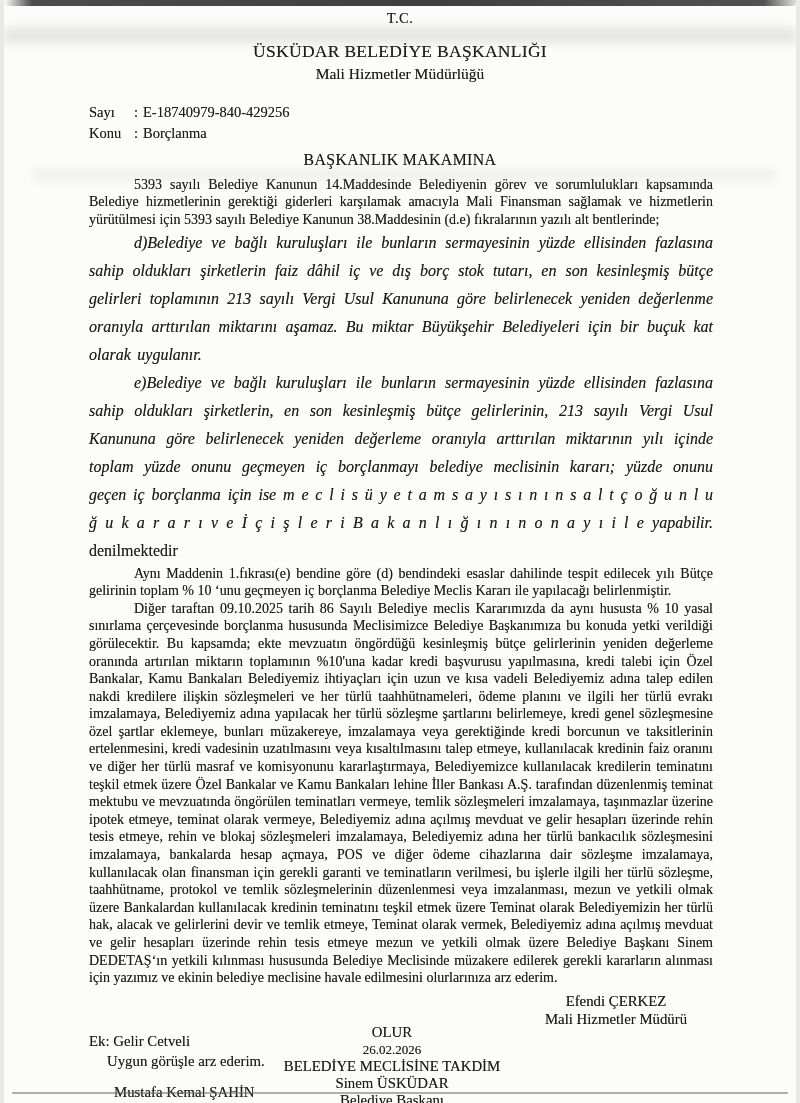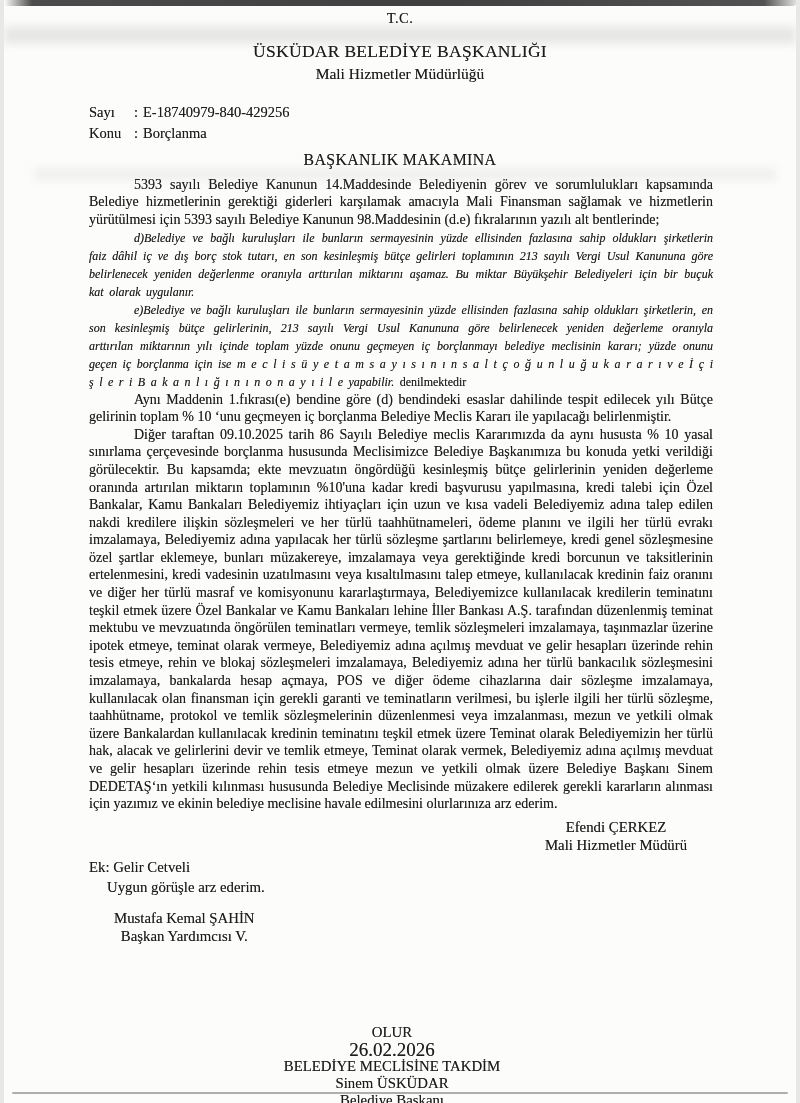--- a/index.html
+++ b/index.html
@@ -49,22 +49,22 @@
   .body-text { margin: 7px 83px 0 85px; }
   .para {
     margin: 0;
     text-align: justify;
     text-indent: 45px;
     font-size: 14px;
     line-height: 17.6px;
   }
   .para.italic {
     font-style: italic;
-    font-size: 12px;
-    line-height: 18px;
+    font-size: 16px;
+    line-height: 28px;
     word-spacing: 2.5px;
   }
   .para .seg-normal { font-style: normal; }
   .sig-right {
     width: 240px;
     margin: 5px 60px 0 auto;
     text-align: center;
     font-size: 14.8px;
     line-height: 18px;
   }
@@ -77,21 +77,21 @@
     font-size: 14.8px;
     line-height: 18px;
   }
   .olur-block {
     position: absolute;
     top: 1024px; left: 0; right: 16px;
     text-align: center;
     font-size: 14.8px;
     line-height: 17px;
   }
-  .olur-block .olur-date { font-size: 19px; }
+  .olur-block .olur-date { font-size: 13px; }
 </style>
 </head>
 <body>
 
 <div class="page">
 
   <div class="scan-top-edge"></div>
   <div class="scan-band-1"></div>
   <div class="scan-band-2"></div>
 
@@ -110,21 +110,21 @@
     <div class="meta-row">
       <span class="meta-label">Konu</span>
       <span class="meta-colon">:</span>
       <span class="meta-value">Borçlanma</span>
     </div>
   </div>
 
   <div class="doc-title">BAŞKANLIK MAKAMINA</div>
 
   <div class="body-text">
-      <p class="para normal"><span>5393 sayılı Belediye Kanunun 14.Maddesinde Belediyenin görev ve sorumlulukları kapsamında Belediye hizmetlerinin gerektiği giderleri karşılamak amacıyla Mali Finansman sağlamak ve hizmetlerin yürütülmesi için 5393 sayılı Belediye Kanunun 98.Maddesinin (d.e) fıkralarının yazılı alt bentlerinde;</span></p>
+      <p class="para normal"><span>5393 sayılı Belediye Kanunun 14.Maddesinde Belediyenin görev ve sorumlulukları kapsamında Belediye hizmetlerinin gerektiği giderleri karşılamak amacıyla Mali Finansman sağlamak ve hizmetlerin yürütülmesi için 5393 sayılı Belediye Kanunun 38.Maddesinin (d.e) fıkralarının yazılı alt bentlerinde;</span></p>
       <p class="para italic"><span>d)Belediye ve bağlı kuruluşları ile bunların sermayesinin yüzde ellisinden fazlasına sahip oldukları şirketlerin faiz dâhil iç ve dış borç stok tutarı, en son kesinleşmiş bütçe gelirleri toplamının 213 sayılı Vergi Usul Kanununa göre belirlenecek yeniden değerlenme oranıyla arttırılan miktarını aşamaz. Bu miktar Büyükşehir Belediyeleri için bir buçuk kat olarak uygulanır.</span></p>
       <p class="para italic"><span>e)Belediye ve bağlı kuruluşları ile bunların sermayesinin yüzde ellisinden fazlasına sahip oldukları şirketlerin, en son kesinleşmiş bütçe gelirlerinin, 213 sayılı Vergi Usul Kanununa göre belirlenecek yeniden değerleme oranıyla arttırılan miktarının yılı içinde toplam yüzde onunu geçmeyen iç borçlanmayı belediye meclisinin kararı; yüzde onunu geçen iç borçlanma için ise m e c l i s ü y e t a m s a y ı s ı n ı n s a l t ç o ğ u n l u ğ u k a r a r ı v e İ ç i ş l e r i B a k a n l ı ğ ı n ı n o n a y ı i l e yapabilir. </span><span class="seg-normal">denilmektedir</span></p>
       <p class="para normal"><span>Aynı Maddenin 1.fıkrası(e) bendine göre (d) bendindeki esaslar dahilinde tespit edilecek yılı Bütçe gelirinin toplam % 10 ‘unu geçmeyen iç borçlanma Belediye Meclis Kararı ile yapılacağı belirlenmiştir.</span></p>
       <p class="para normal"><span>Diğer taraftan 09.10.2025 tarih 86 Sayılı Belediye meclis Kararımızda da aynı hususta % 10 yasal sınırlama çerçevesinde borçlanma hususunda Meclisimizce Belediye Başkanımıza bu konuda yetki verildiği görülecektir. Bu kapsamda; ekte mevzuatın öngördüğü kesinleşmiş bütçe gelirlerinin yeniden değerleme oranında artırılan miktarın toplamının %10'una kadar kredi başvurusu yapılmasına, kredi talebi için Özel Bankalar, Kamu Bankaları Belediyemiz ihtiyaçları için uzun ve kısa vadeli Belediyemiz adına talep edilen nakdi kredilere ilişkin sözleşmeleri ve her türlü taahhütnameleri, ödeme planını ve ilgili her türlü evrakı imzalamaya, Belediyemiz adına yapılacak her türlü sözleşme şartlarını belirlemeye, kredi genel sözleşmesine özel şartlar eklemeye, bunları müzakereye, imzalamaya veya gerektiğinde kredi borcunun ve taksitlerinin ertelenmesini, kredi vadesinin uzatılmasını veya kısaltılmasını talep etmeye, kullanılacak kredinin faiz oranını ve diğer her türlü masraf ve komisyonunu kararlaştırmaya, Belediyemizce kullanılacak kredilerin teminatını teşkil etmek üzere Özel Bankalar ve Kamu Bankaları lehine İller Bankası A.Ş. tarafından düzenlenmiş teminat mektubu ve mevzuatında öngörülen teminatları vermeye, temlik sözleşmeleri imzalamaya, taşınmazlar üzerine ipotek etmeye, teminat olarak vermeye, Belediyemiz adına açılmış mevduat ve gelir hesapları üzerinde rehin tesis etmeye, rehin ve blokaj sözleşmeleri imzalamaya, Belediyemiz adına her türlü bankacılık sözleşmesini imzalamaya, bankalarda hesap açmaya, POS ve diğer ödeme cihazlarına dair sözleşme imzalamaya, kullanılacak olan finansman için gerekli garanti ve teminatların verilmesi, bu işlerle ilgili her türlü sözleşme, taahhütname, protokol ve temlik sözleşmelerinin düzenlenmesi veya imzalanması, mezun ve yetkili olmak üzere Bankalardan kullanılacak kredinin teminatını teşkil etmek üzere Teminat olarak Belediyemizin her türlü hak, alacak ve gelirlerini devir ve temlik etmeye, Teminat olarak vermek, Belediyemiz adına açılmış mevduat ve gelir hesapları üzerinde rehin tesis etmeye mezun ve yetkili olmak üzere Belediye Başkanı Sinem DEDETAŞ‘ın yetkili kılınması hususunda Belediye Meclisinde müzakere edilerek gerekli kararların alınması için yazımız ve ekinin belediye meclisine havale edilmesini olurlarınıza arz ederim.</span></p>
     </div>
 
   <div class="sig-right">
     <div>Efendi ÇERKEZ</div>
     <div>Mali Hizmetler Müdürü</div>
   </div>

